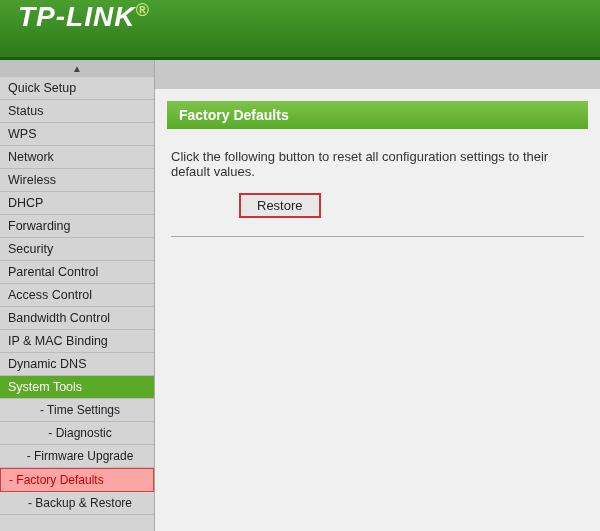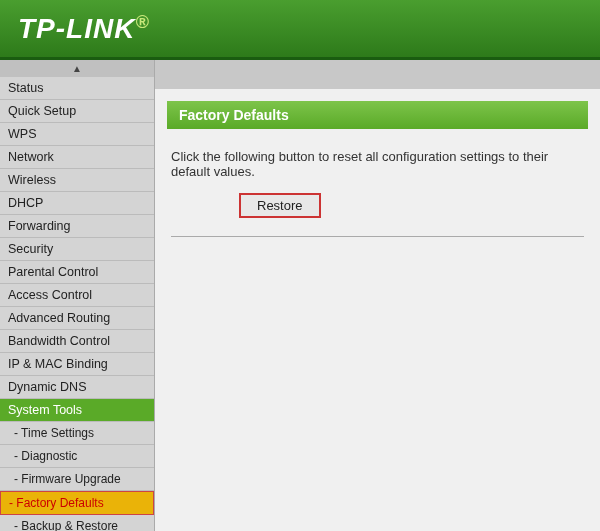--- a/index.html
+++ b/index.html
@@ -9,21 +9,20 @@
       background: #c8c8c8;
       width: 600px;
       height: 531px;
       overflow: hidden;
     }
     
     #header {
       background: linear-gradient(to bottom, #4a9e2f, #2d7a1a);
       height: 60px;
       display: flex;
-      align-items: center;
       padding-left: 18px;
       border-bottom: 3px solid #1a5c10;
     }
     #logo-text {
       color: white;
       font-size: 28px;
       font-weight: bold;
       letter-spacing: 1px;
       font-style: italic;
     }
@@ -55,24 +54,25 @@
       font-size: 12.5px;
     }
     .sidebar-item.active {
       background: #5aaa28;
       color: white;
       font-weight: normal;
     }
     .sidebar-item.sub {
       padding-left: 14px;
       font-size: 12px;
+      text-align: center;
     }
     .sidebar-item.sub-active {
       color: #cc0000;
-      background: #eab308;
+      background: #fca5a5;
       border: 1px solid #cc4444;
       font-size: 12px;
     }
     
     #sidebar::-webkit-scrollbar { width: 10px; }
     #sidebar::-webkit-scrollbar-track { background: #e0e0e0; }
     #sidebar::-webkit-scrollbar-thumb { background: #999; }
     
     #content {
       flex: 1;
@@ -134,31 +134,30 @@
     <span>TP-LINK</span><span style="color:#c8e87a;font-size:18px;vertical-align:super;">®</span>
   </span>
 </div>
 
 <div id="main">
 
   <div id="sidebar">
     <div class="scroll-arrow">▲</div>
     <div class="sidebar-scroll">
 
-    <div class="sidebar-item">Status</div>
-        <div class="sidebar-item">Quick Setup</div>
+    <div class="sidebar-item">Quick Setup</div>
+        <div class="sidebar-item">Status</div>
         <div class="sidebar-item">WPS</div>
         <div class="sidebar-item">Network</div>
         <div class="sidebar-item">Wireless</div>
         <div class="sidebar-item">DHCP</div>
         <div class="sidebar-item">Forwarding</div>
         <div class="sidebar-item">Security</div>
         <div class="sidebar-item">Parental Control</div>
         <div class="sidebar-item">Access Control</div>
-        <div class="sidebar-item">Advanced Routing</div>
         <div class="sidebar-item">Bandwidth Control</div>
         <div class="sidebar-item">IP &amp; MAC Binding</div>
         <div class="sidebar-item">Dynamic DNS</div>
         <div class="sidebar-item active">System Tools</div>
         <div class="sidebar-item sub">- Time Settings</div>
         <div class="sidebar-item sub">- Diagnostic</div>
         <div class="sidebar-item sub">- Firmware Upgrade</div>
         <div class="sidebar-item sub-active">- Factory Defaults</div>
         <div class="sidebar-item sub">- Backup &amp; Restore</div>
       </div>

